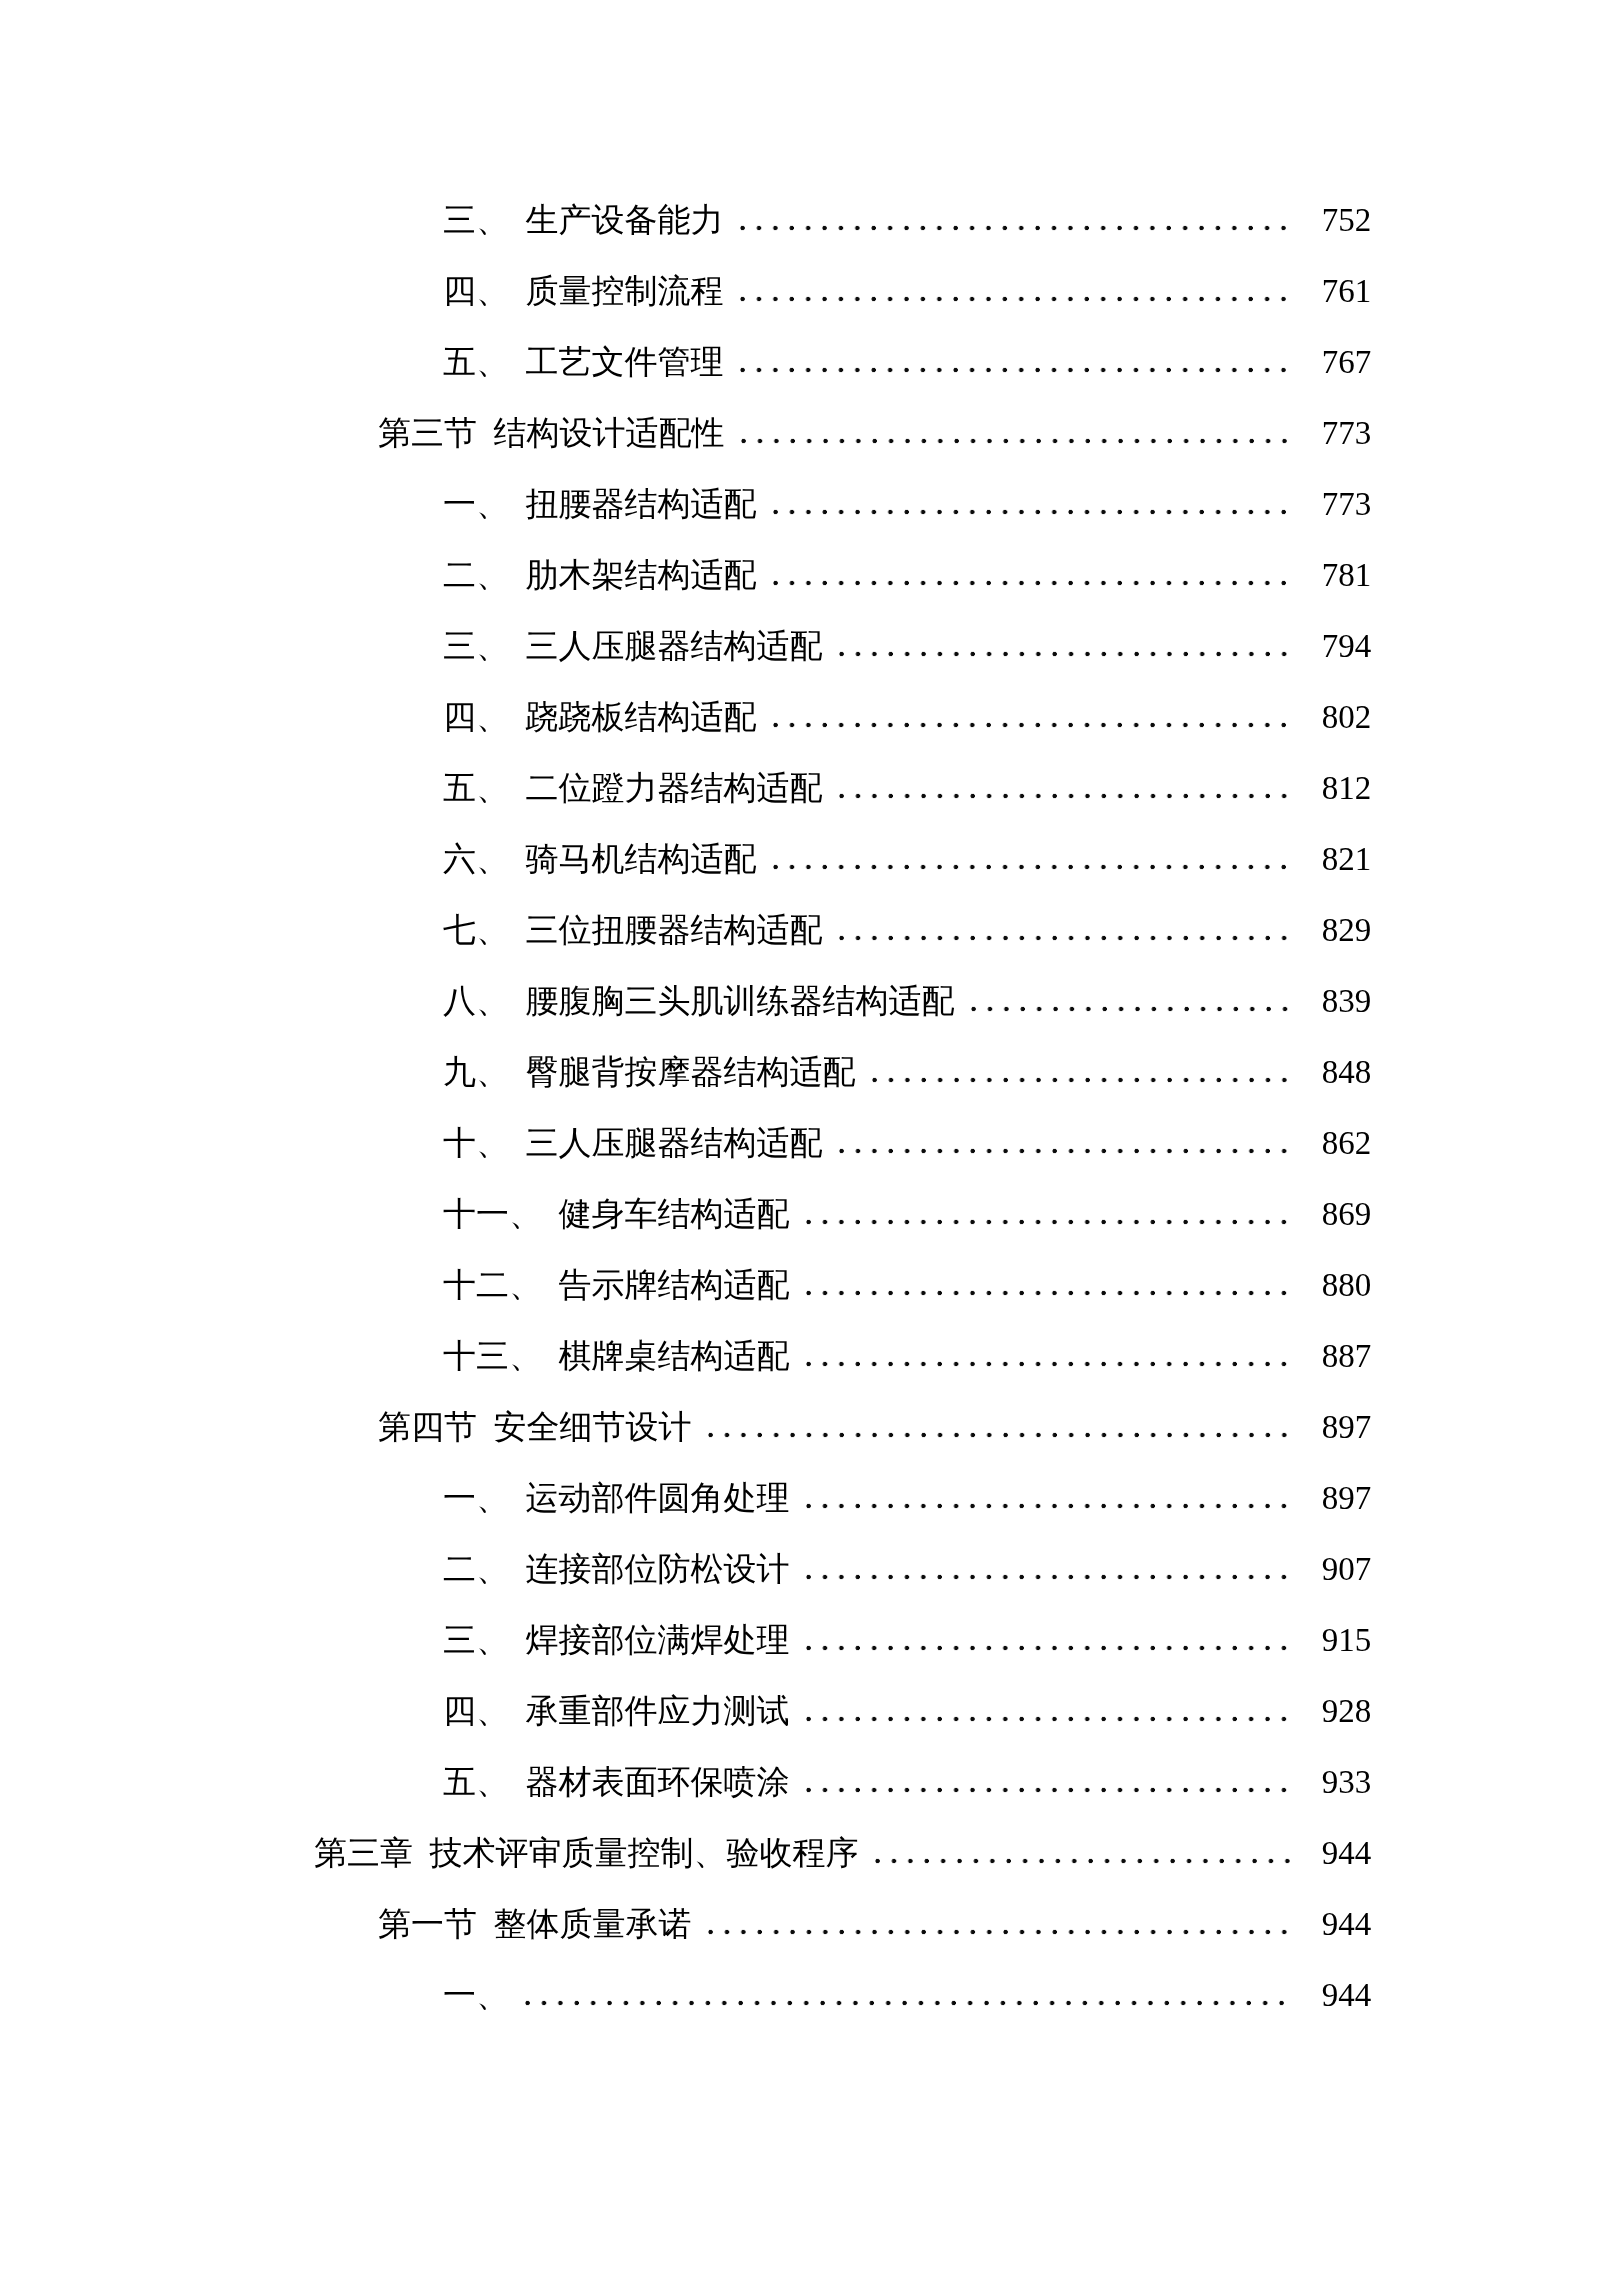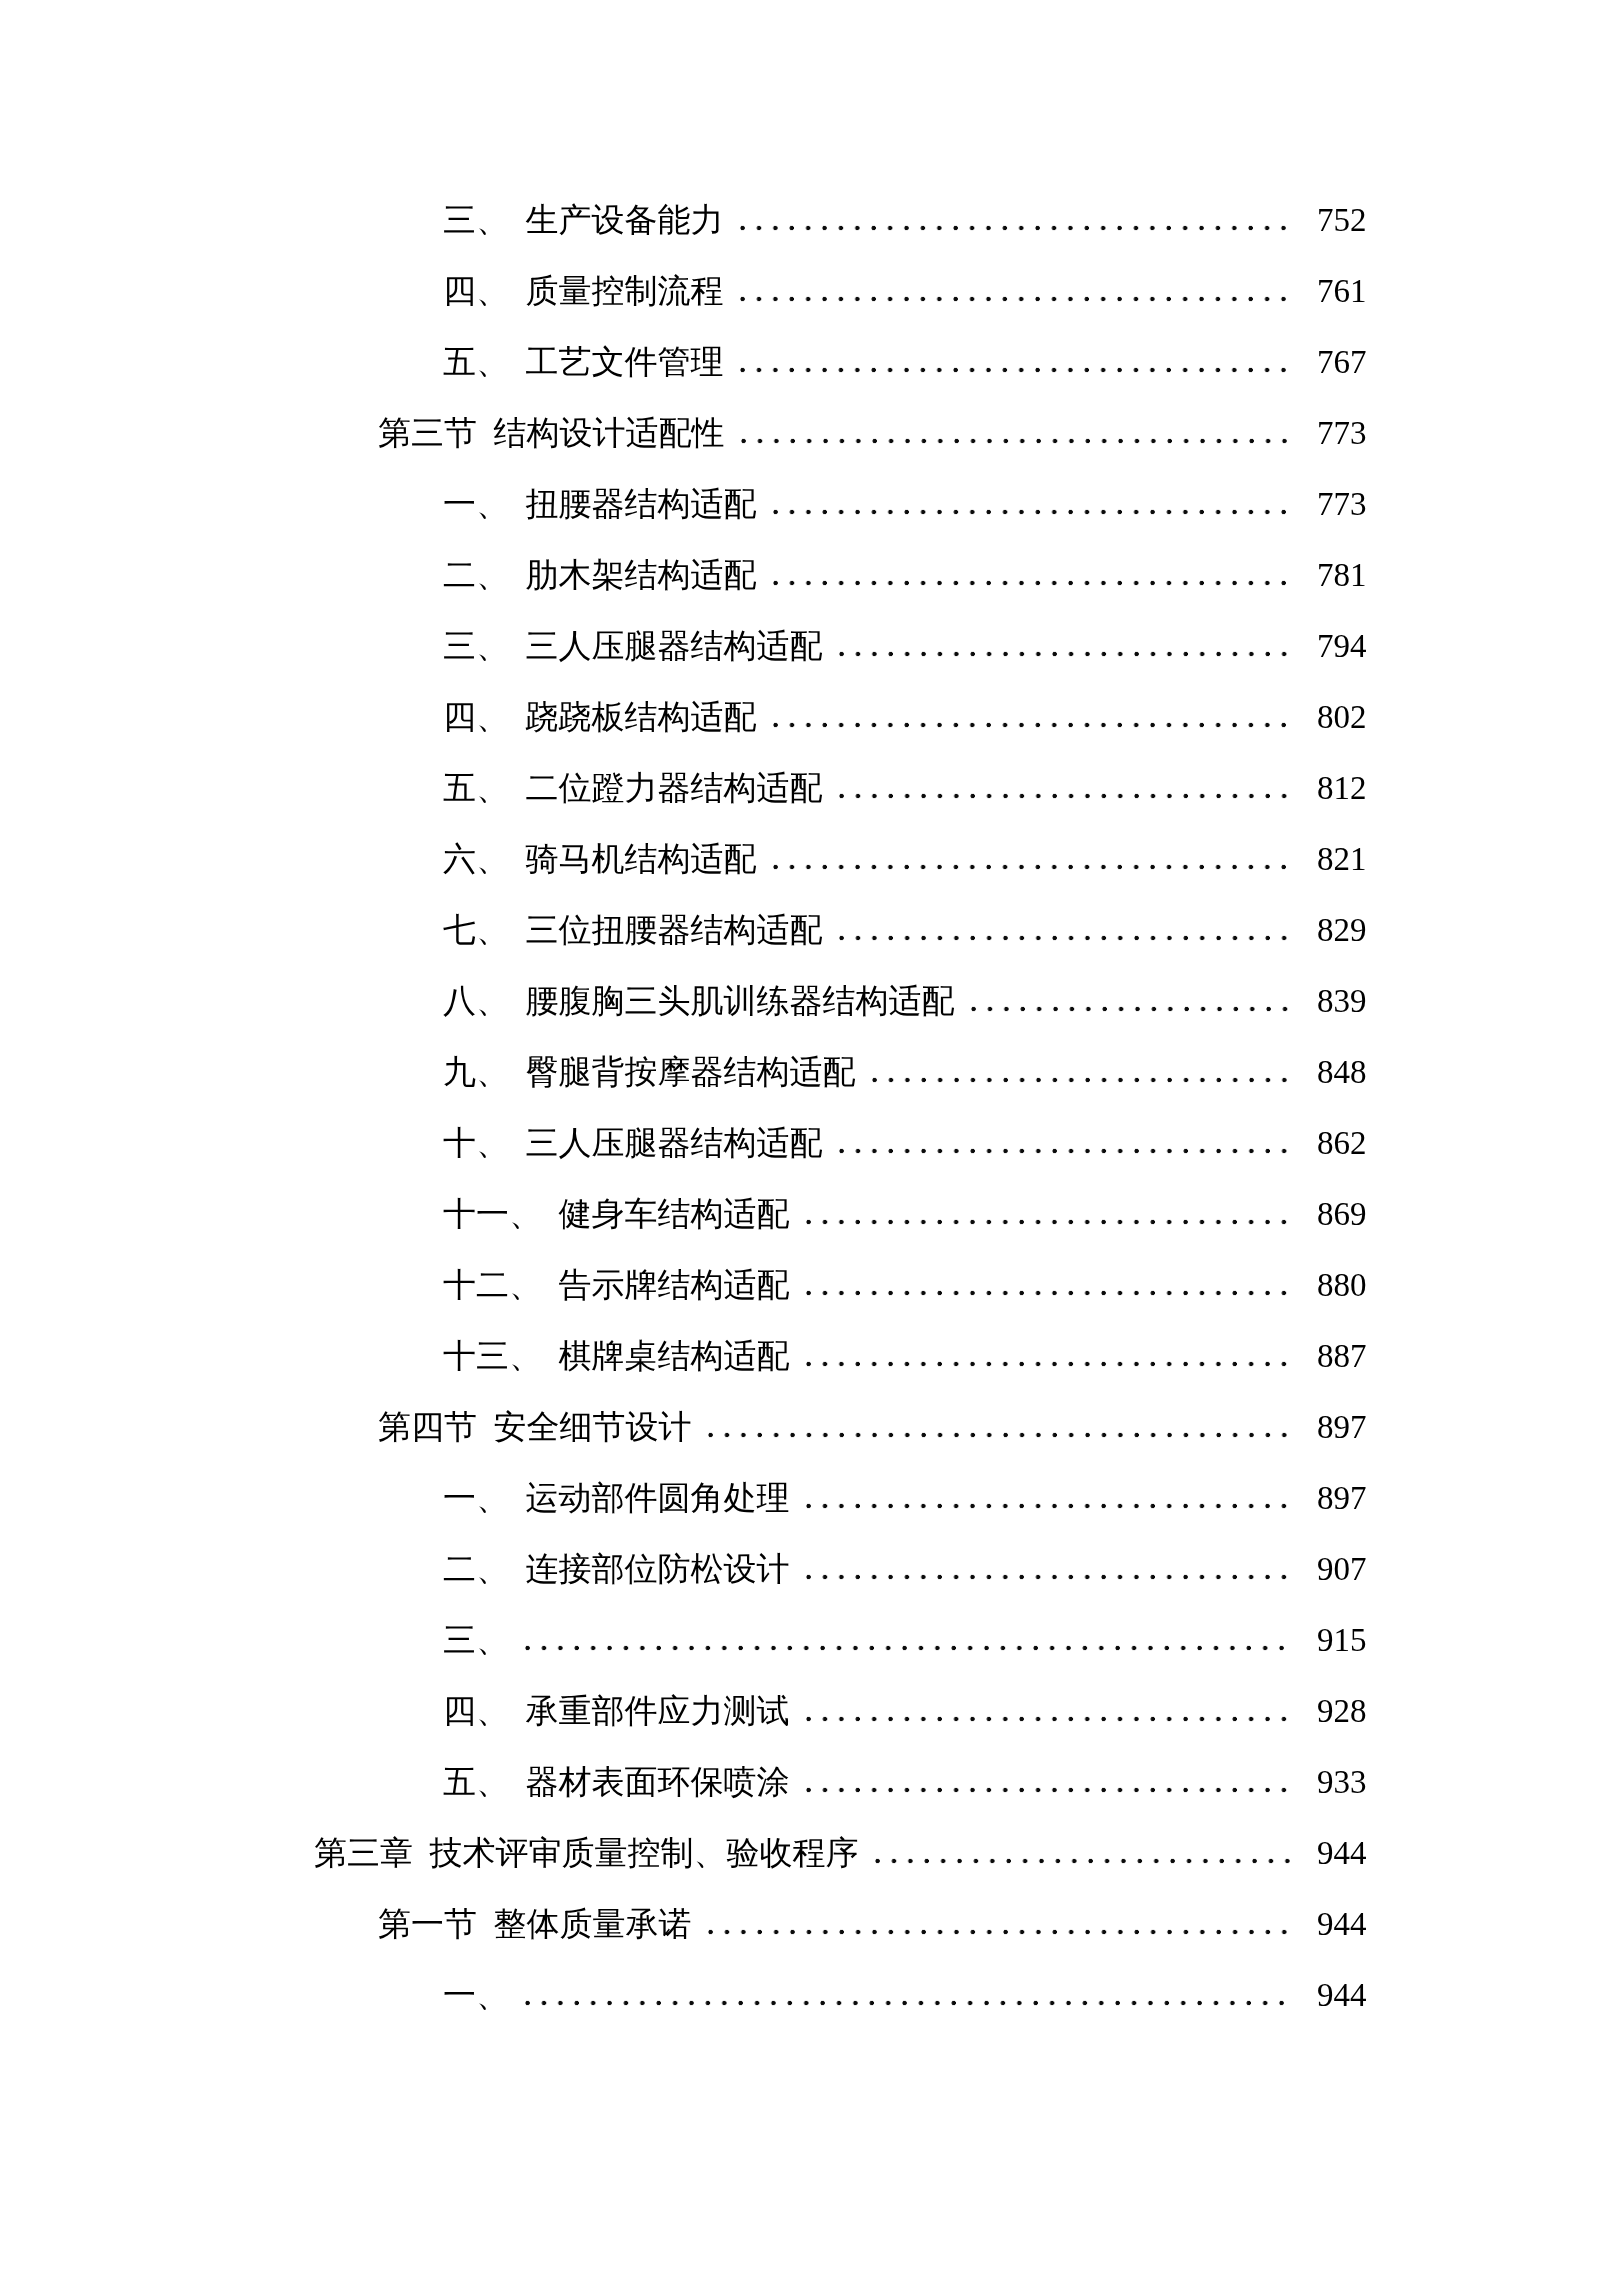--- a/index.html
+++ b/index.html
@@ -46,21 +46,21 @@
     flex: 1 1 auto;
     height: 5.9px;
     margin: 0 23px 0 16.4px;
     background-image: radial-gradient(circle at 2.6px 50%, #0a0a0a 2px, rgba(0,0,0,0) 2.4px);
     background-size: 16.4px 5.9px;
     background-repeat: repeat-x;
     background-position: left center;
   }
   .pagenum {
     flex: 0 0 auto;
-    text-align: left;
+    text-align: center;
     min-width: 59px;
   }
 </style>
 </head>
 <body>
 
 <div class="page" style="background: rgb(255, 255, 255); color: rgb(0, 0, 0);">
   <div class="toc" id="toc-list">
   <div class="row item">
     <span class="num">三、</span>
@@ -197,20 +197,21 @@
 
   <div class="row item">
     <span class="num">二、</span>
     <span class="title">连接部位防松设计</span>
     <span class="leader"></span>
     <span class="pagenum">907</span>
   </div>
 
   <div class="row item">
     <span class="num">三、</span>
+    <span class="title">焊接部位满焊处理</span>
     <span class="leader"></span>
     <span class="pagenum">915</span>
   </div>
 
   <div class="row item">
     <span class="num">四、</span>
     <span class="title">承重部件应力测试</span>
     <span class="leader"></span>
     <span class="pagenum">928</span>
   </div>

